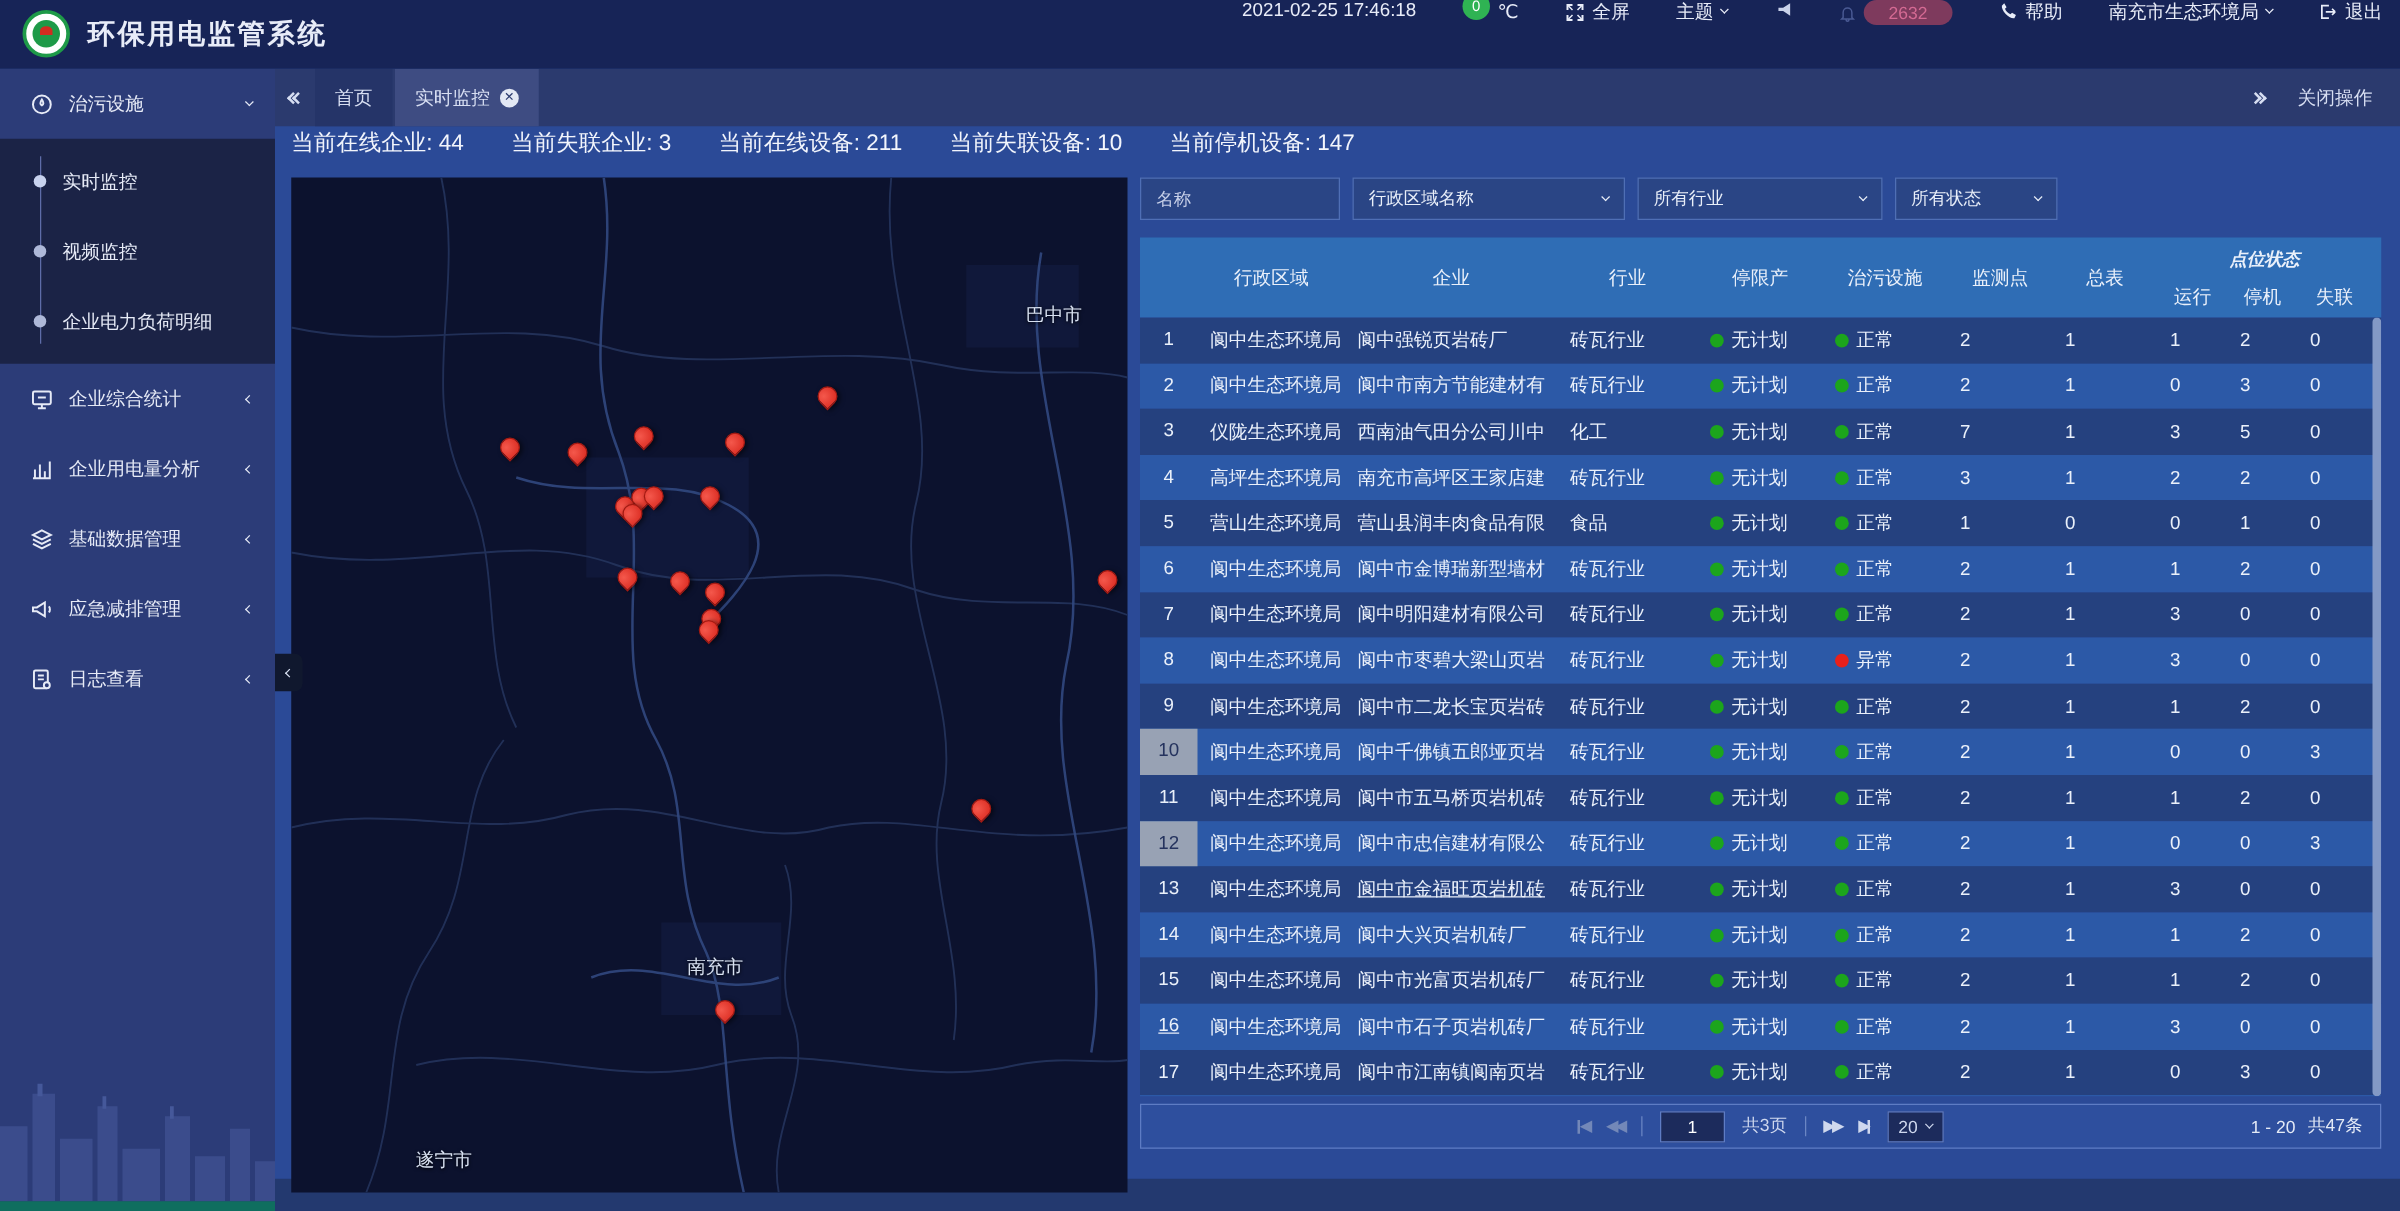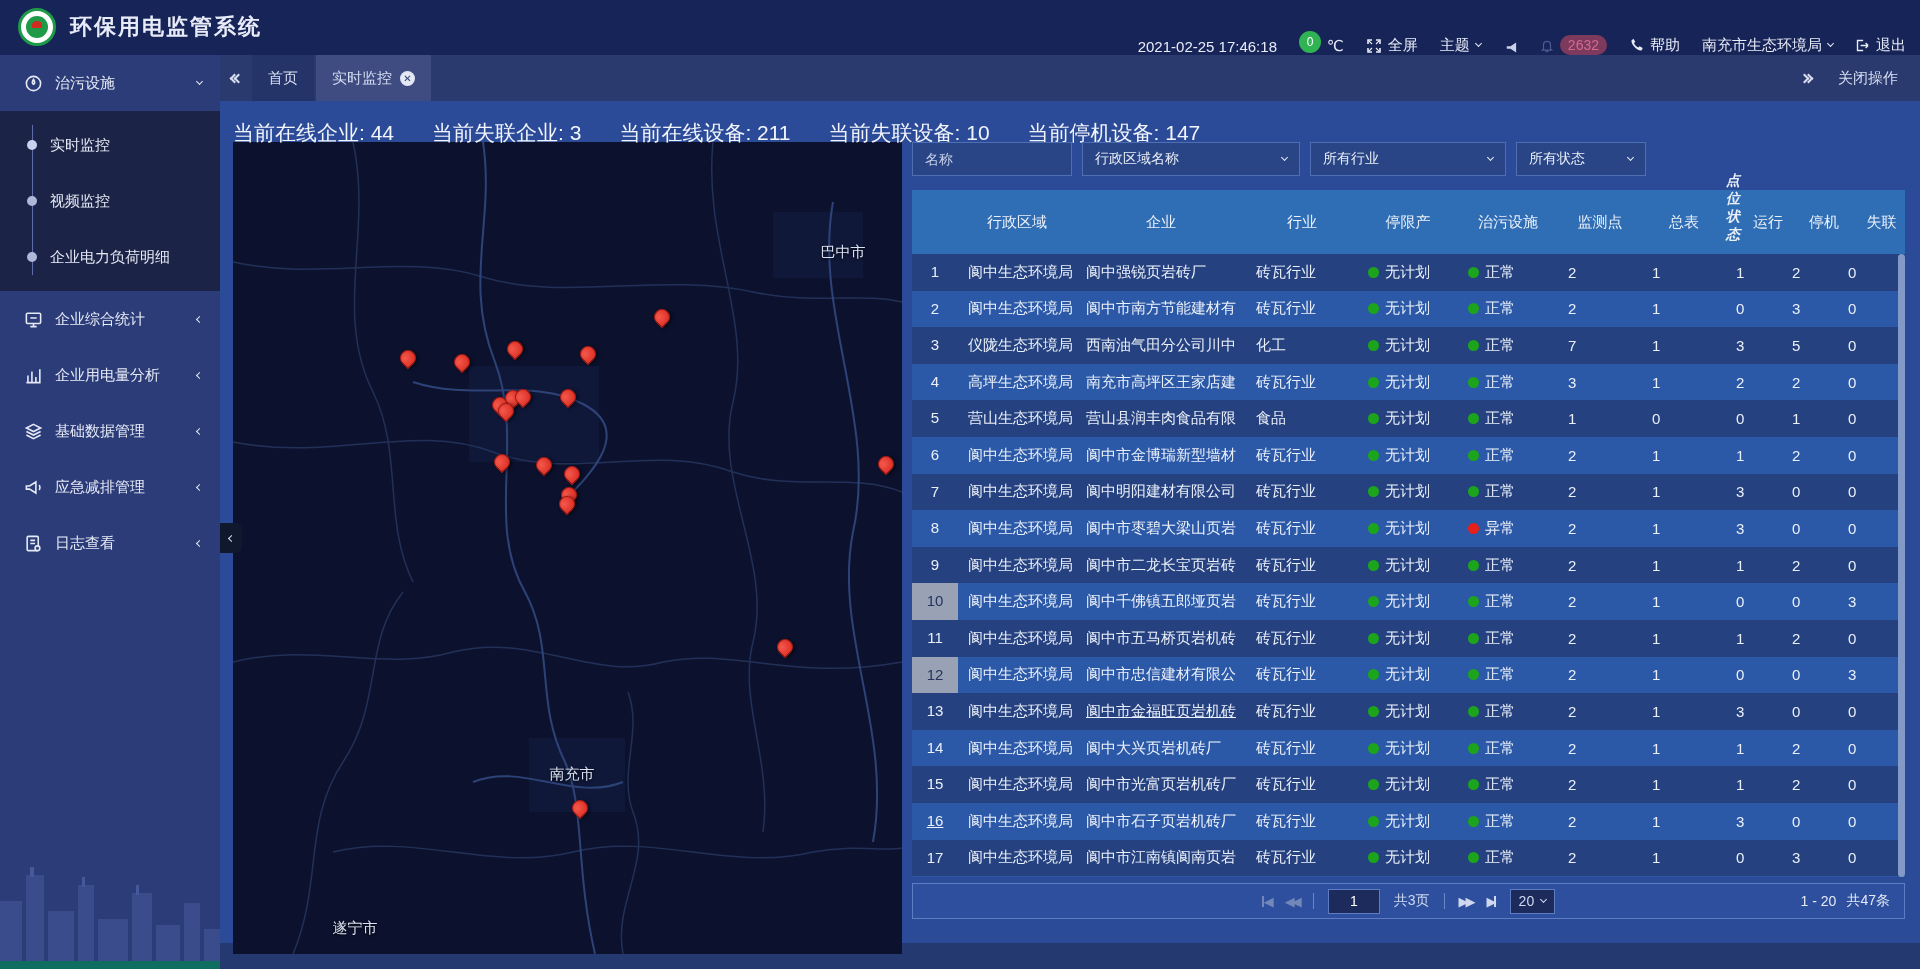--- a/index.html
+++ b/index.html
@@ -4,24 +4,24 @@
 <style>
   *{margin:0;padding:0;box-sizing:border-box;font-family:"Liberation Sans","DejaVu Sans",sans-serif}
   html,body{width:1920px;height:969px;overflow:hidden;background:#2B4A97}
   
   #app-header{position:absolute;left:0;top:0;width:1920px;height:55px;background:#172457;color:#E8ECF8;z-index:30}
   .brand{position:absolute;left:18px;top:8px;display:flex;align-items:center;gap:14px}
   .logo{width:38px;height:38px;border-radius:50%;background:#fff;border:3px solid #1E9A48;display:flex;align-items:center;justify-content:center}
   .logo .inner{width:22px;height:22px;border-radius:50%;background:#1E9A48;position:relative}
   .logo .inner:after{content:"";position:absolute;left:6px;top:5px;width:10px;height:7px;background:#D22C20;border-radius:50% 50% 0 0}
   .app-title{font-size:22px;font-weight:bold;letter-spacing:2px}
-  .header-right{position:absolute;right:14px;top:0;height:55px;display:flex;align-items:flex-end;gap:22px;font-size:15px}
+  .header-right{position:absolute;right:14px;top:0;height:55px;display:flex;align-items:flex-start;gap:37px;font-size:15px}
   .h-item{display:flex;align-items:center;gap:6px;cursor:pointer;white-space:nowrap}
   .temp-circle{display:inline-flex;width:22px;height:22px;border-radius:50%;background:#2FB353;color:#fff;font-size:12px;align-items:center;justify-content:center;margin-top:-8px}
-  .badge-pill{background:#7E3A5D;color:#D46A93;border-radius:10px;padding:2px 8px;font-size:14px}
+  .badge-pill{background:#7E3A5D;color:#D46A93;border-radius:10px;padding:2px 20px;font-size:14px}
   .chev{display:inline-block;width:7px;height:7px;border-right:2px solid currentColor;border-bottom:2px solid currentColor}
   .chev.down{transform:rotate(45deg);margin-top:-4px}
   .chev.left{transform:rotate(135deg)}
   .chev.right{transform:rotate(-45deg)}
   .chev.sm{width:5px;height:5px;border-width:1.5px}
   .hicon{display:inline-flex;align-items:center}
   
   #sidebar{position:absolute;left:0;top:55px;width:220px;height:914px;background:#2C3C78;color:#E6EAF6;z-index:20;overflow:hidden}
   .menu-group{position:relative}
   .menu-head{display:flex;align-items:center;height:56px;padding:0 18px 0 24px;cursor:pointer;font-size:15px;gap:12px}
@@ -38,35 +38,35 @@
   #tabbar{position:absolute;left:220px;top:55px;width:1700px;height:46px;background:#2B3A6E;color:#D7DEF2;z-index:10;display:flex;align-items:center}
   .tab-back{margin:0 10px 0 14px;display:flex;cursor:pointer}
   .tab{height:46px;display:flex;align-items:center;padding:0 16px;font-size:15px;gap:8px;cursor:pointer;background:#253468}
   .tab+.tab{margin-left:2px}
   .tab.active{background:#3E4C82}
   .tab-close{width:15px;height:15px;border-radius:50%;background:#E3E8F4;color:#2B3A6E;font-size:10px;display:flex;align-items:center;justify-content:center}
   .tab-right{margin-left:auto;display:flex;align-items:center;gap:26px;padding-right:22px;font-size:15px}
   .dbl{display:inline-flex}
   .dbl .chev{margin-left:-3px}
   
-  #stats{position:absolute;left:233px;top:113px;height:40px;display:flex;align-items:center;gap:38px;color:#F2F5FC;font-size:21px;z-index:5;white-space:nowrap}
+  #stats{position:absolute;left:233px;top:94px;height:40px;display:flex;align-items:center;gap:38px;color:#F2F5FC;font-size:18px;z-index:5;white-space:nowrap}
   
   #map{position:absolute;left:233px;top:142px;width:669px;height:812px;background:#0C122E;overflow:hidden;z-index:4}
   .map-label{position:absolute;color:#D9E2F2;font-size:15px;text-shadow:0 1px 3px #000;transform:translate(-50%,-50%);white-space:nowrap}
   .pin{position:absolute;width:16px;height:16px;background:radial-gradient(circle at 35% 35%,#F4584C,#D7251B);border:1px solid #A31A12;border-radius:50% 50% 50% 0;transform:rotate(-45deg);box-shadow:1px 2px 4px rgba(0,0,0,.55)}
   
   #filters{position:absolute;left:912px;top:142px;width:993px;height:34px;display:flex;gap:10px;z-index:5}
   .f-input,.f-select{height:34px;background:#2A4585;border:1px solid #4F6FB5;color:#E8EEF8;font-size:14px;display:flex;align-items:center;padding:0 12px;gap:8px}
   .f-input input{background:transparent;border:none;outline:none;color:#E8EEF8;font-size:14px;width:100%}
   .f-input input::placeholder{color:#C6CFE8}
   .f-select{justify-content:space-between;cursor:pointer}
   #table{position:absolute;left:912px;top:190px;width:993px;z-index:5;color:#EAF0FA}
   #thead{display:flex;height:64px;background:#2F6DB5;font-size:15px}
   .th{display:flex;align-items:center;justify-content:center;height:64px}
-  .th-group{display:flex;flex-direction:row;height:64px}
+  .th-group{display:flex;flex-direction:column;height:64px}
   .th-group .g-label{height:30px;display:flex;align-items:center;justify-content:center;font-style:italic;font-weight:bold;font-size:14px;padding-top:6px}
   .th-group .g-subs{flex:1;display:flex}
   .th-group .g-subs .th{height:auto;flex:none}
   #tbody{height:623px;overflow:hidden;position:relative}
   .trow{display:flex;height:36.6px;align-items:center;font-size:15px;cursor:pointer}
   .trow.odd{background:#25417F}
   .trow.even{background:#2C59A7}
   .td{padding-left:10px;white-space:nowrap;overflow:hidden}
   .td.c-no{text-align:center;padding-left:0;height:36.6px;line-height:36.6px}
   .td.c-no.sel{background:#98A2B4;color:#25335E}

